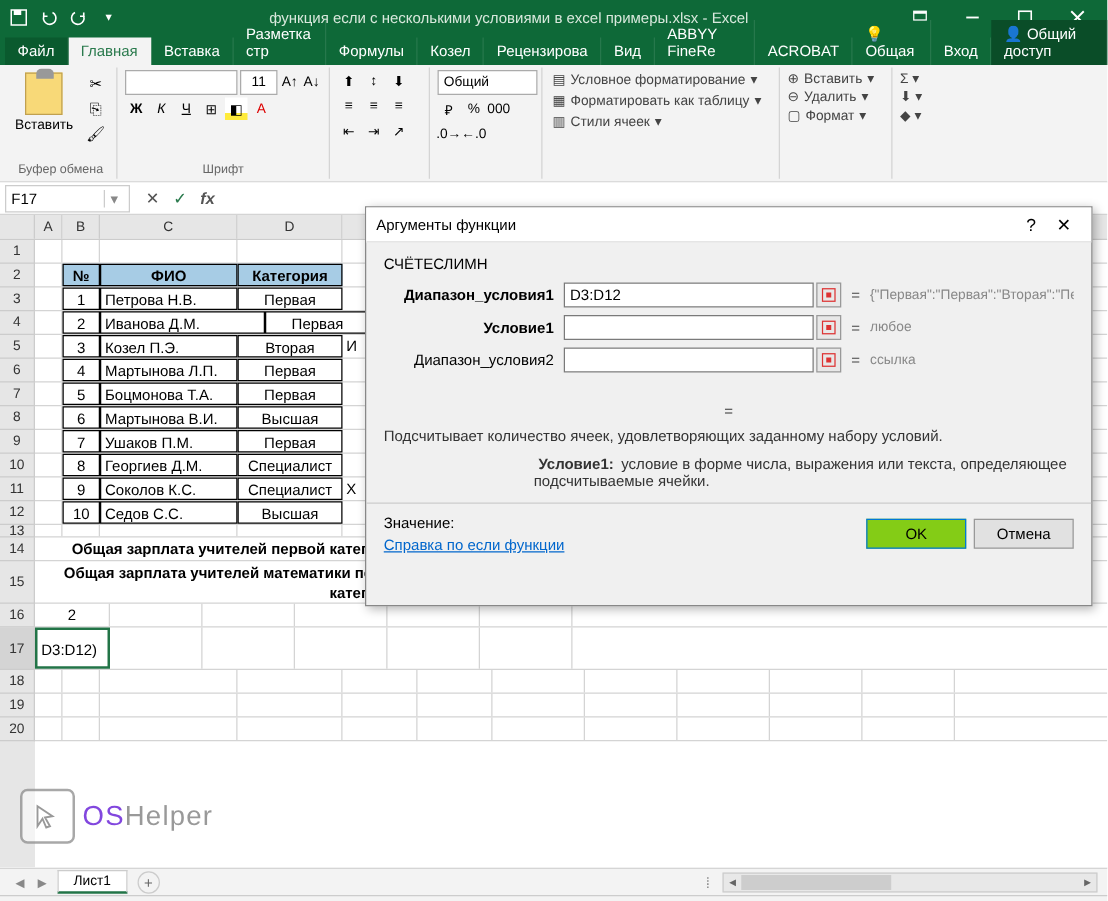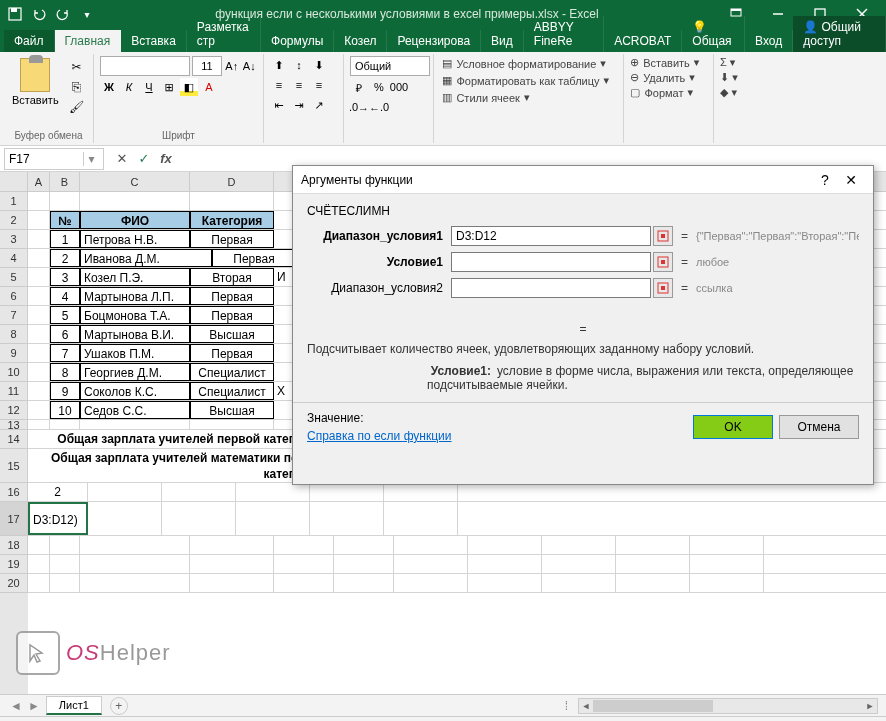--- a/index.html
+++ b/index.html
@@ -112,21 +112,21 @@
 
 
 .statusbar { height: 22px; background: #f3f3f3; border-top: 1px solid #ccc; display: flex; align-items: center; padding: 0 8px; font-size: 11px; color: #555; }
 .statusbar .views { margin-left: auto; display: flex; gap: 2px; }
 .statusbar .view-btn { width: 22px; height: 18px; display: flex; align-items: center; justify-content: center; cursor: pointer; border: 1px solid transparent; }
 
 
 .watermark { position: absolute; left: 16px; bottom: 46px; z-index: 50; display: flex; align-items: center; gap: 6px; opacity: 0.85; }
 .wm-icon { width: 44px; height: 44px; border: 2px solid #999; border-radius: 6px; display: flex; align-items: center; justify-content: center; background: rgba(255,255,255,0.7); }
 .wm-text { font-size: 22px; font-weight: 300; letter-spacing: 1px; }
-.wm-text .os { color: #be185d; font-style: italic; }
+.wm-text .os { color: #6d28d9; }
 .wm-text .helper { color: #888; }
 
 svg { display: block; }
 </style>
 </head>
 <body>
 
 <div class="titlebar">
   <div class="qat">
     <div class="qat-btn">

